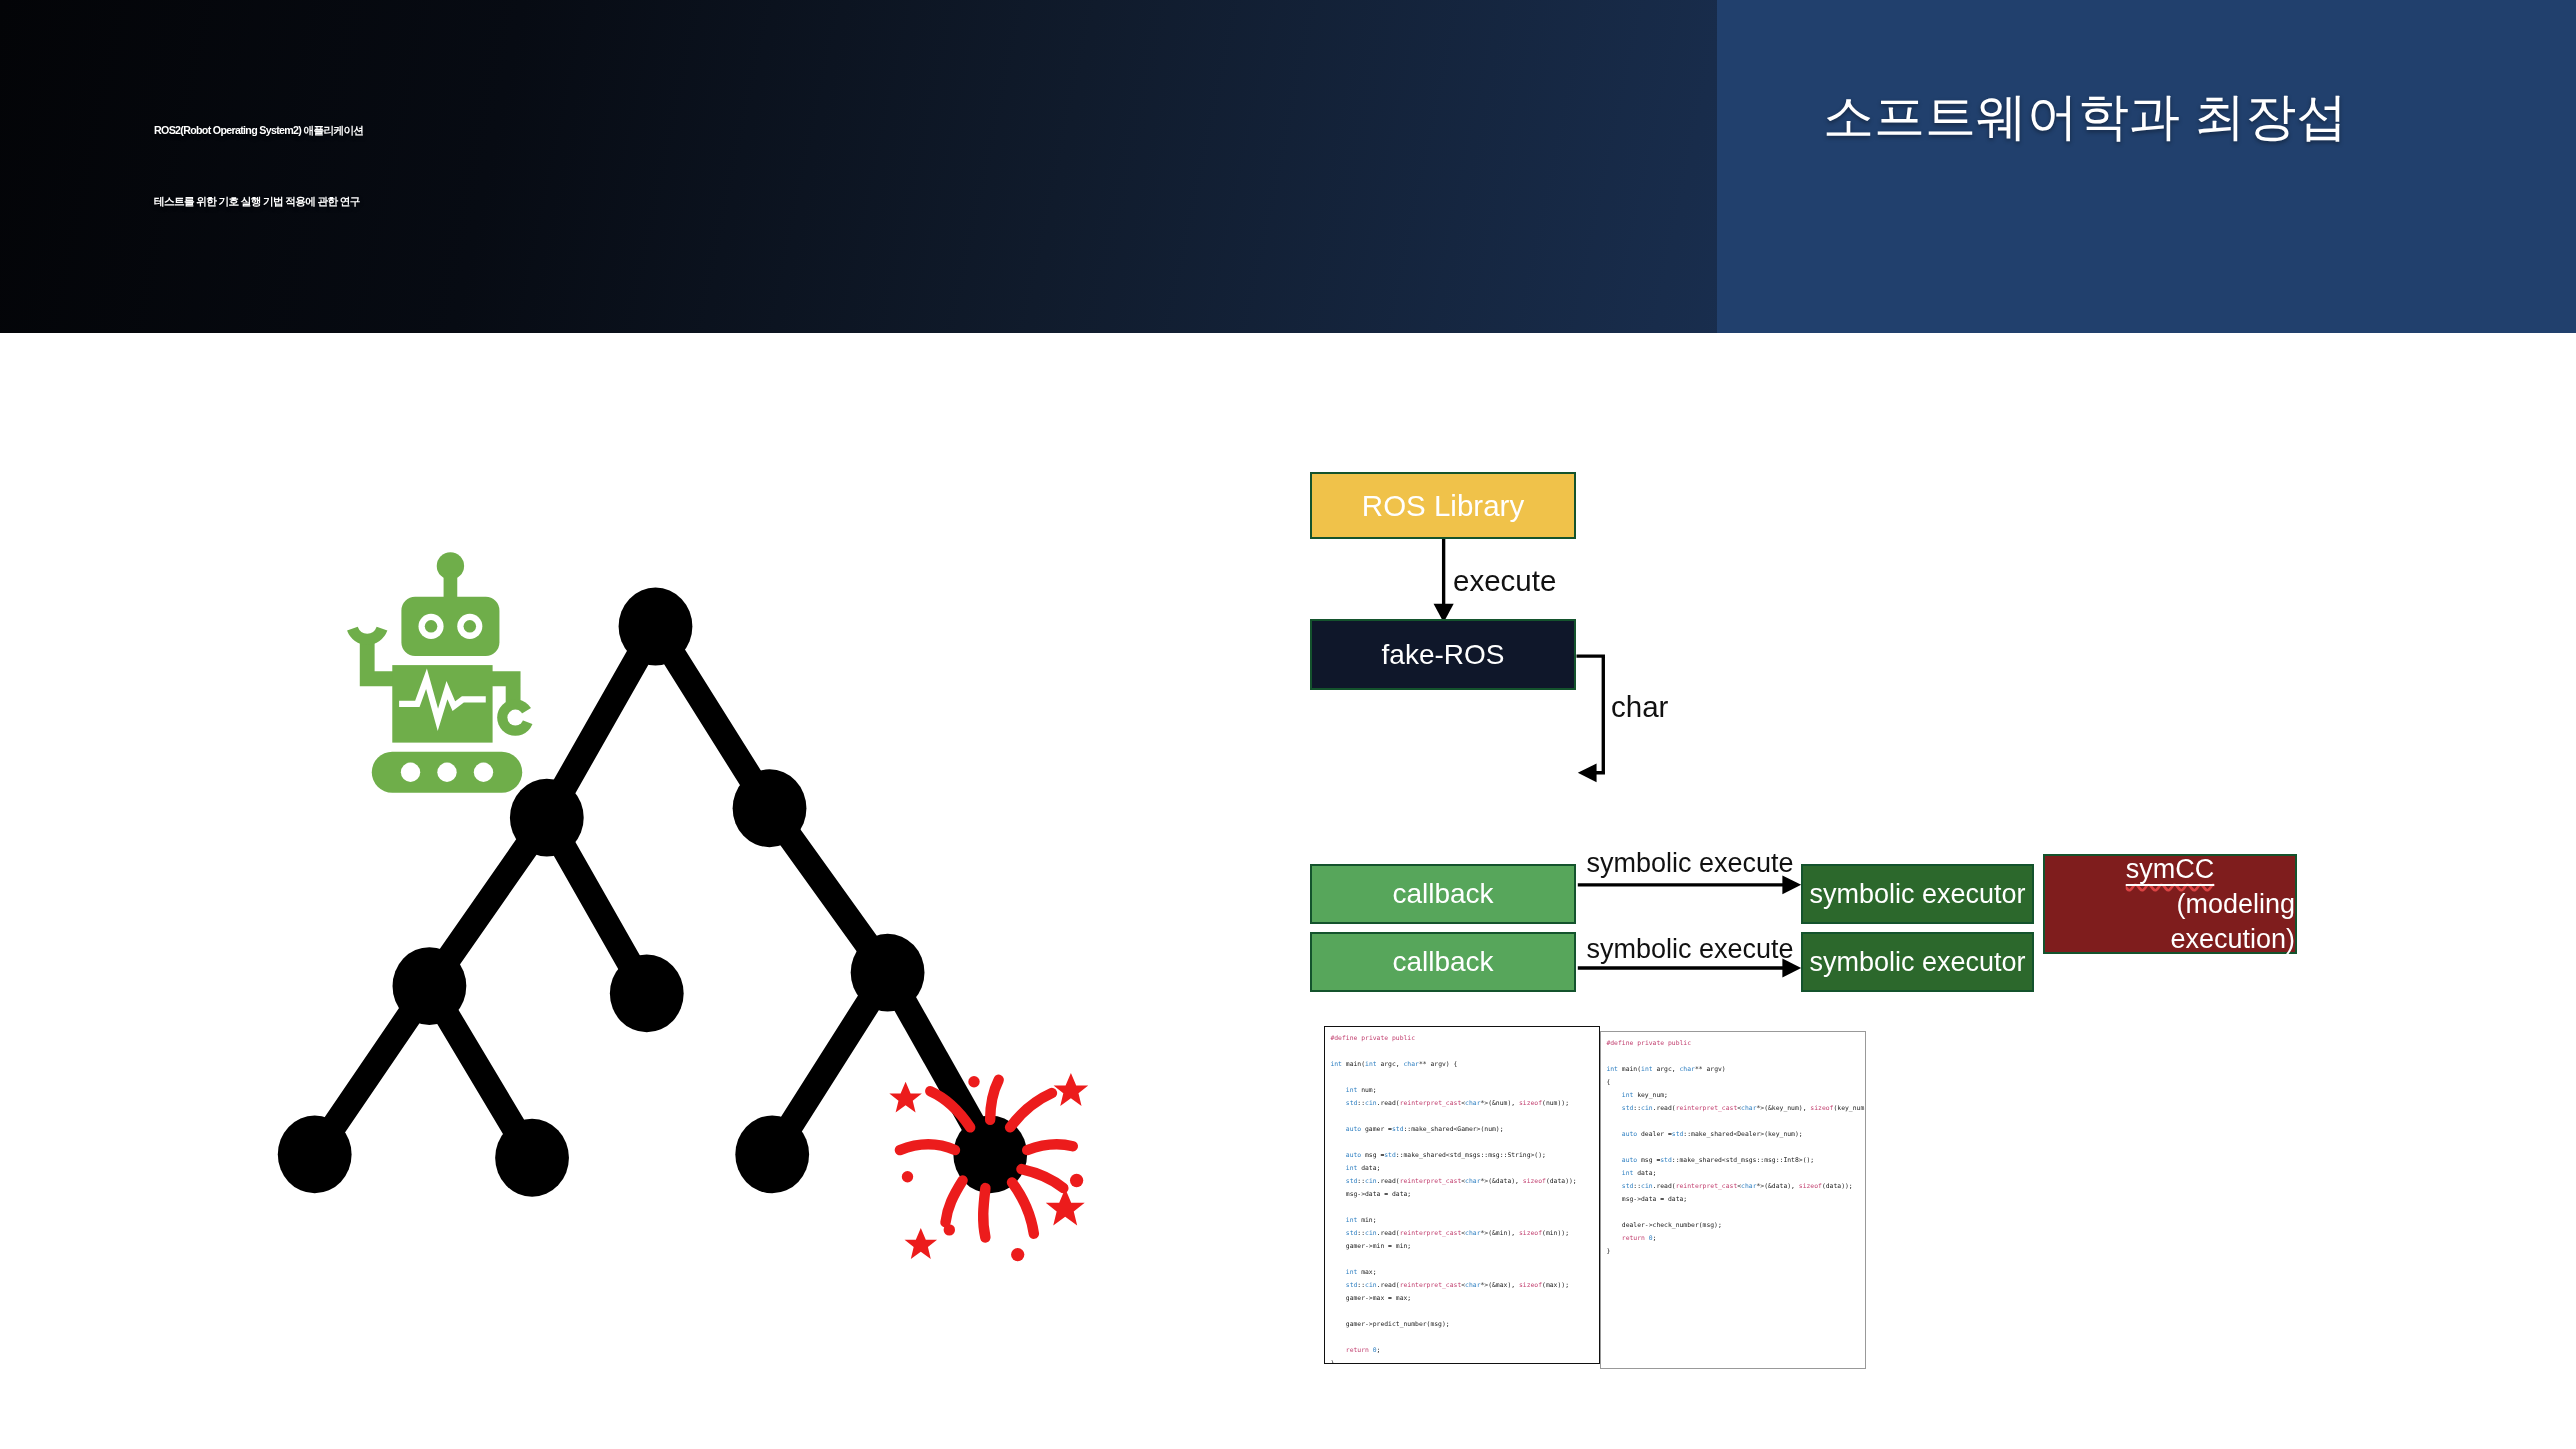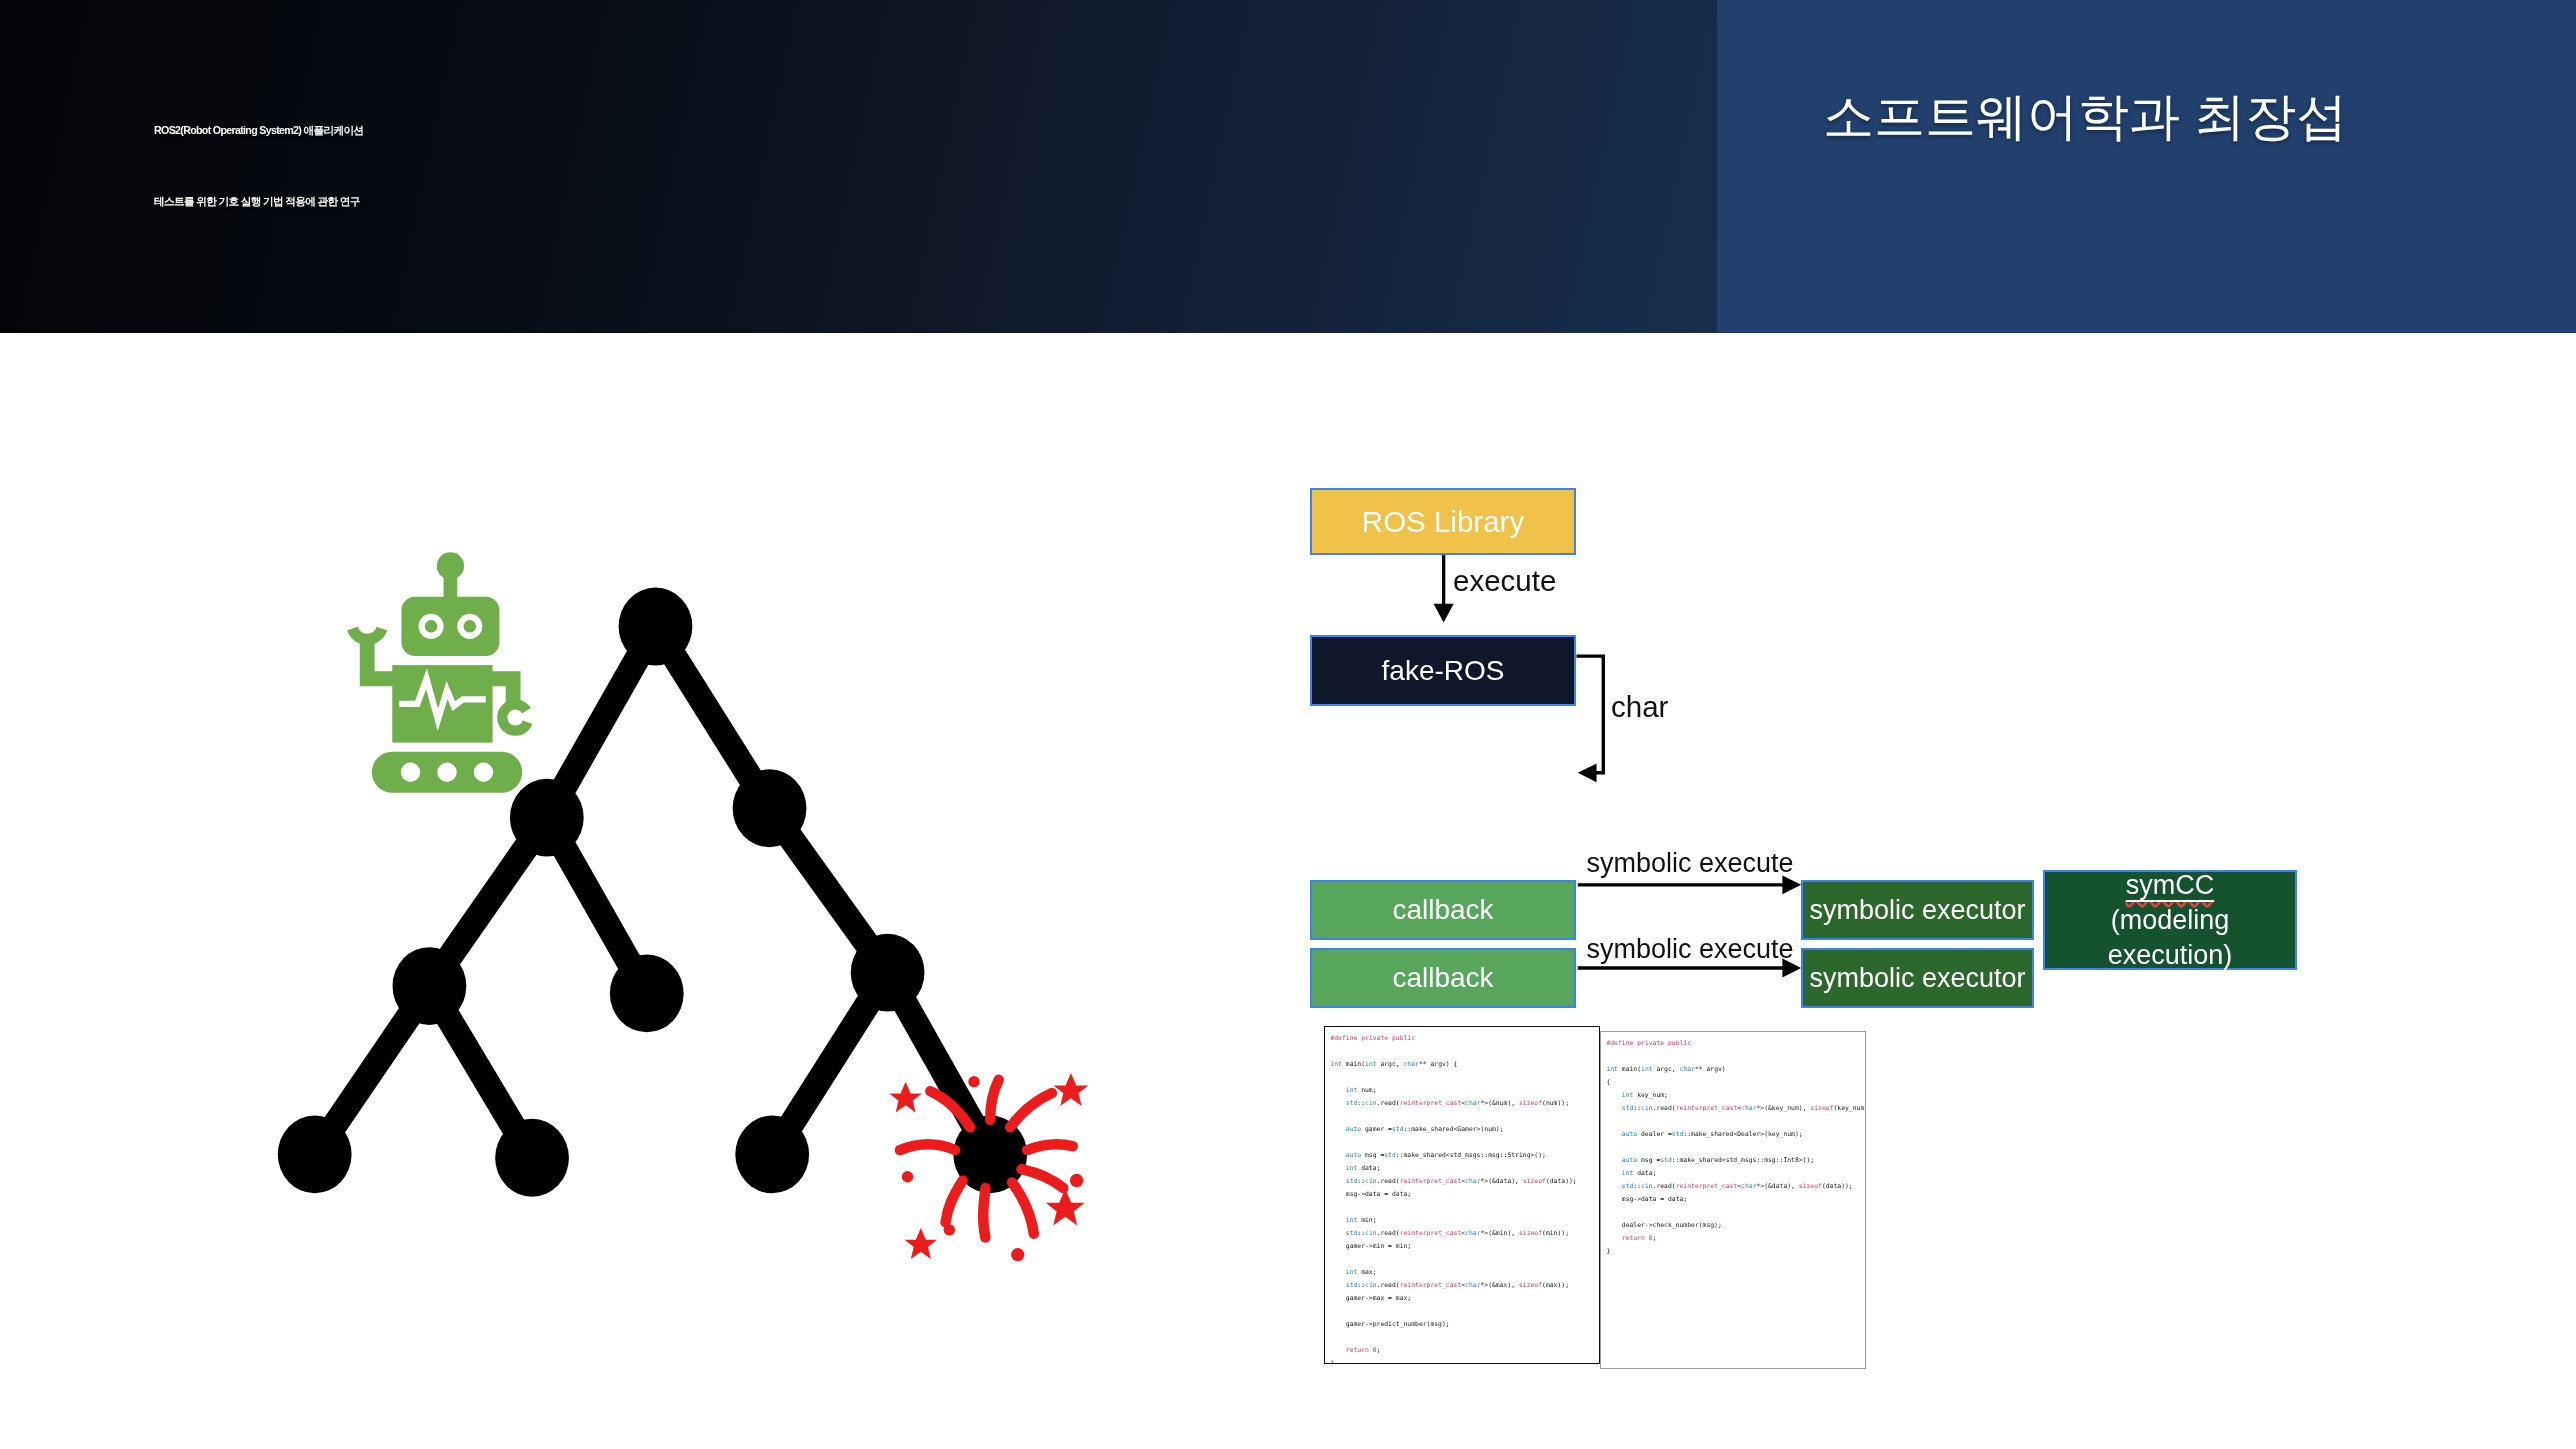--- a/index.html
+++ b/index.html
@@ -25,23 +25,22 @@
     position:absolute;left:1823px;top:86px;color:#ffffff;
     font-size:51px;font-weight:400;line-height:62px;
     text-shadow:0 2px 4px rgba(0,0,0,.4);
   }
   .credits .credit-line{margin-bottom:29.5px;}
   
   .illustration-svg{position:absolute;pointer-events:none;}
   
   .box{
     position:absolute;display:flex;align-items:center;justify-content:center;
-    color:#ffffff;font-size:28px;border:2px solid #3b82f6;box-sizing:border-box;
-    text-align:center;
-    margin-top:16px;
+    color:#ffffff;font-size:28px;border:2px solid #14532d;box-sizing:border-box;
+    text-align:right;
   }
   .box-ros-library{left:1310px;top:472px;width:266px;height:67px;font-size:29.5px;}
   .box-fake-ros{left:1310px;top:619px;width:266px;height:71px;}
   .box-target{left:1310px;top:698px;width:266px;height:158px;font-size:27px;}
   .box-callback-1{left:1310px;top:864px;width:266px;height:60px;}
   .box-callback-2{left:1310px;top:932px;width:266px;height:60px;}
   .box-executor-1{left:1801px;top:864px;width:233px;height:60px;font-size:27px;}
   .box-executor-2{left:1801px;top:932px;width:233px;height:60px;font-size:27px;}
   .box-symcc{left:2043px;top:854px;width:254px;height:100px;flex-direction:column;font-size:27px;line-height:35px;border-width:2.7px;}
   .symcc-wavy{text-decoration:underline wavy #d44; text-underline-offset:6px;}
@@ -188,21 +187,21 @@
 
   <div class="box box-callback-1" style="background-color: rgb(87, 166, 91);">callback</div>
   <div class="box box-callback-2" style="background-color: rgb(87, 166, 91);">callback</div>
 
   <div class="arrow-label label-execute-1">symbolic execute</div>
   <div class="arrow-label label-execute-2">symbolic execute</div>
 
   <div class="box box-executor-1" style="background-color: rgb(44, 104, 44);">symbolic executor</div>
   <div class="box box-executor-2" style="background-color: rgb(44, 104, 44);">symbolic executor</div>
 
-  <div class="box box-symcc" style="background-color: #14532d;">
+  <div class="box box-symcc" style="background-color: #7f1d1d;">
     <div class="symcc-wavy">
       <span class="symcc-word">symCC</span>
     </div>
     <div>(modeling execution)</div>
   </div>
 
   <div class="code-panel code-panel-left">
       <div class="code-line"><span class="k">#define</span> <span class="k">private</span> <span class="k">public</span></div>
       <div class="code-line">&nbsp;</div>
       <div class="code-line"><span class="t">int</span> main(<span class="t">int</span> argc, <span class="t">char</span>** argv) {</div>

